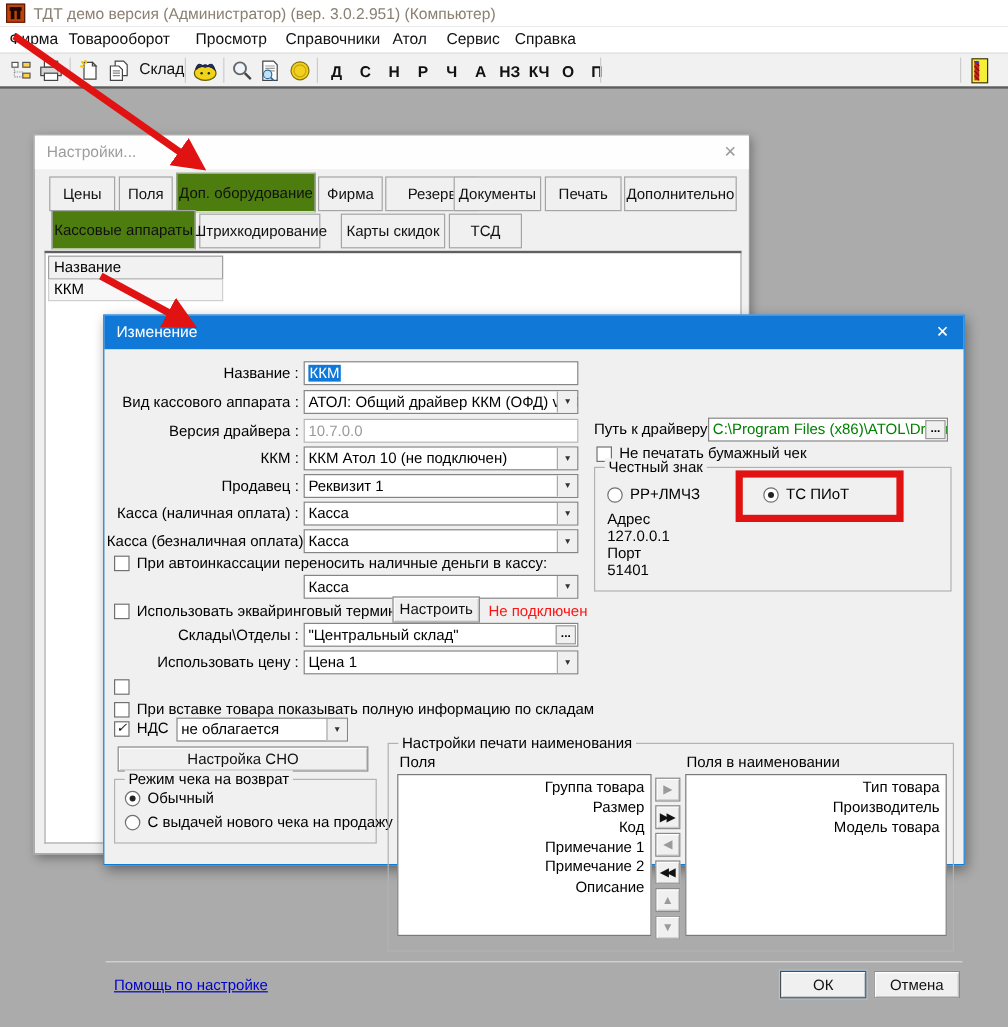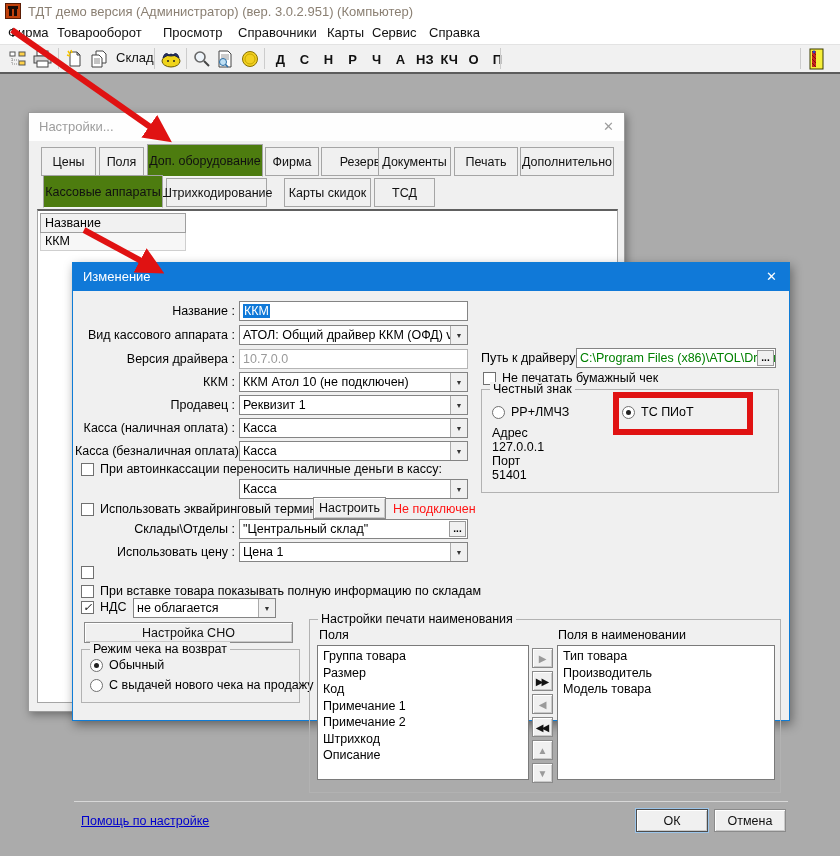--- a/index.html
+++ b/index.html
@@ -29,37 +29,37 @@
   .settings-dlg { left:28px; top:112px; width:597px; height:600px; border:1px solid #9b9b9b; box-shadow:2px 3px 8px rgba(0,0,0,.35); }
   .settings-title { position:absolute; left:0; top:0; width:100%; height:28px; background:#fefefe; }
   .settings-title .ttl { position:absolute; left:10px; top:6px; font-size:13px; color:#9d9d9d; }
   .settings-title .x { position:absolute; right:10px; top:6px; font-size:13px; color:#9d9d9d; }
   .tab { position:absolute; background:#f0f0f0; border:1px solid #a5a5a5; display:flex; align-items:center; justify-content:center; font-size:12.5px; color:#111; height:29px; }
   .tab.sel { background:#4d7c0f; height:33px; margin-top:-3px; z-index:3; border-bottom-color:#f5f5f5; }
   .set-content { position:absolute; left:8px; top:96px; width:581px; height:494px; background:#fff; border:1px solid #a5a5a5; border-top:2px solid #606060; }
   .hdr-cell { position:absolute; left:2px; top:2px; width:146px; height:20px; background:#f1f1f1; border:1px solid #9f9f9f; font-size:12.5px; padding:2px 4px; }
   .row-cell { position:absolute; left:2px; top:22px; width:146px; height:18px; background:#f7f7f7; border:1px solid #cfcfcf; border-top:none; font-size:12.5px; padding:1px 4px; }
 
-  .edit-dlg { left:72px; top:262px; width:718px; height:459px; border:1px solid #0f7cd6; box-shadow:2px 4px 10px rgba(0,0,0,.4); }
+  .edit-dlg { left:86px; top:262px; width:718px; height:459px; border:1px solid #0f7cd6; box-shadow:2px 4px 10px rgba(0,0,0,.4); }
   .edit-title { position:absolute; left:0; top:0; width:100%; height:28px; background:#1079d8; }
   .edit-title .ttl { position:absolute; left:10px; top:6px; font-size:13px; color:#fff; }
   .edit-title .x { position:absolute; right:12px; top:6px; font-size:13px; color:#fff; }
 
   .lbl { position:absolute; font-size:12.5px; color:#000; white-space:nowrap; }
   .rlbl { position:absolute; width:160px; left:2px; text-align:right; font-size:12.5px; color:#000; white-space:nowrap; }
   .input, .combo { position:absolute; height:20px; background:#fff; border:1px solid #848484; font-size:12.5px; display:flex; align-items:center; padding:0 3px; white-space:nowrap; overflow:hidden; }
   .combo .dd { position:absolute; right:0; top:0; bottom:0; width:17px; background:#f0f0f0; border-left:1px solid #aaa; display:flex; align-items:center; justify-content:center; font-size:7px; color:#333; }
   .mini { position:absolute; right:1px; top:1px; bottom:1px; width:17px; background:#f0f0f0; border:1px solid #9a9a9a; display:flex; align-items:center; justify-content:center; font-size:10px; line-height:6px; font-weight:bold; }
   .dis { color:#9a9a9a; }
   .green { color:#008000; }
   .selhl { background:#1079d8; color:#fff; padding:0 1px; }
   .cb { position:absolute; width:13px; height:13px; background:#fff; border:1px solid #707070; font-size:11px; line-height:11px; text-align:center; color:#111; }
   .rb { position:absolute; width:13px; height:13px; background:#fff; border:1px solid #707070; border-radius:50%; }
   .rb.sel::after { content:""; position:absolute; left:3px; top:3px; width:5px; height:5px; border-radius:50%; background:#222; }
-  .group { position:absolute; border:1px solid #b2b2b2; }
+  .group { position:absolute; border:1px solid #b2b2b2;text-align:right; }
   .glegend { position:absolute; top:-8px; left:8px; background:#f0f0f0; padding:0 3px; font-size:12.5px; white-space:nowrap; }
   .btn3d { position:absolute; background:#f0f0f0; border:1px solid #8a8a8a; box-shadow:inset 1px 1px 0 #fff, inset -1px -1px 0 #c9c9c9; display:flex; align-items:center; justify-content:center; font-size:12.5px; color:#111; }
   .red-text { position:absolute; font-size:12.5px; color:#ff1414; white-space:nowrap; }
   .listbox { position:absolute; background:#fff; border:1px solid #7a7a7a; font-size:12.5px; padding:2px 0; overflow:hidden; }
   .listbox div { padding:0 5px; line-height:16.5px; white-space:nowrap; }
   .xfer { font-size:10px; letter-spacing:-2px; padding-right:2px; }
   .gray-g { color:#9a9a9a; }
   .black-g { color:#111; }
   .link { position:absolute; font-size:12.5px; color:#0000cc; text-decoration:underline; white-space:nowrap; }
   .sepline { position:absolute; left:1px; width:714px; height:1px; background:#d8d8d8; }
@@ -85,21 +85,21 @@
         <i class="t3"></i>
       </div>
     <span class="app-title">ТДТ демо версия  (Администратор) (вер. 3.0.2.951) (Компьютер)</span>
   </div>
 
   <div class="menubar">
     <span class="menu-item" style="left:8px">Фирма</span>
     <span class="menu-item" style="left:57px">Товарооборот</span>
     <span class="menu-item" style="left:163px">Просмотр</span>
     <span class="menu-item" style="left:238px">Справочники</span>
-    <span class="menu-item" style="left:327px">Карты</span>
+    <span class="menu-item" style="left:327px">Атол</span>
     <span class="menu-item" style="left:372px">Сервис</span>
     <span class="menu-item" style="left:429px">Справка</span>
   </div>
 
   <div class="toolbar">
     <div class="tbtn" style="left:6px">
       <svg class="icon" width="18" height="18" viewBox="0 0 18 18">
           <rect x="1" y="2" width="5" height="4" fill="#fff" stroke="#555"></rect>
           <rect x="10" y="2" width="6" height="4" fill="#ffd24a" stroke="#555"></rect>
           <rect x="10" y="11" width="6" height="4" fill="#ffd24a" stroke="#555"></rect>
@@ -327,21 +327,20 @@
 
     <div class="group" style="left:236px; top:356px; width:472px; height:174px">
       <span class="glegend">Настройки печати наименования</span>
       <span class="lbl" style="left:9px; top:8px">Поля</span>
       <div class="listbox" style="left:7px; top:25px; width:212px; height:135px">
         <div>Группа товара</div>
         <div>Размер</div>
         <div>Код</div>
         <div>Примечание 1</div>
         <div>Примечание 2</div>
-        <div>Штрихкод</div>
         <div>Описание</div>
       </div>
       <div class="btn3d" style="left:222px; top:28px;  width:21px; height:20px">
           <span class="xfer gray-g">▶</span>
         </div>
       <div class="btn3d" style="left:222px; top:51px;  width:21px; height:20px">
           <span class="xfer black-g">▶▶</span>
         </div>
       <div class="btn3d" style="left:222px; top:74px;  width:21px; height:20px">
           <span class="xfer gray-g">◀</span>

